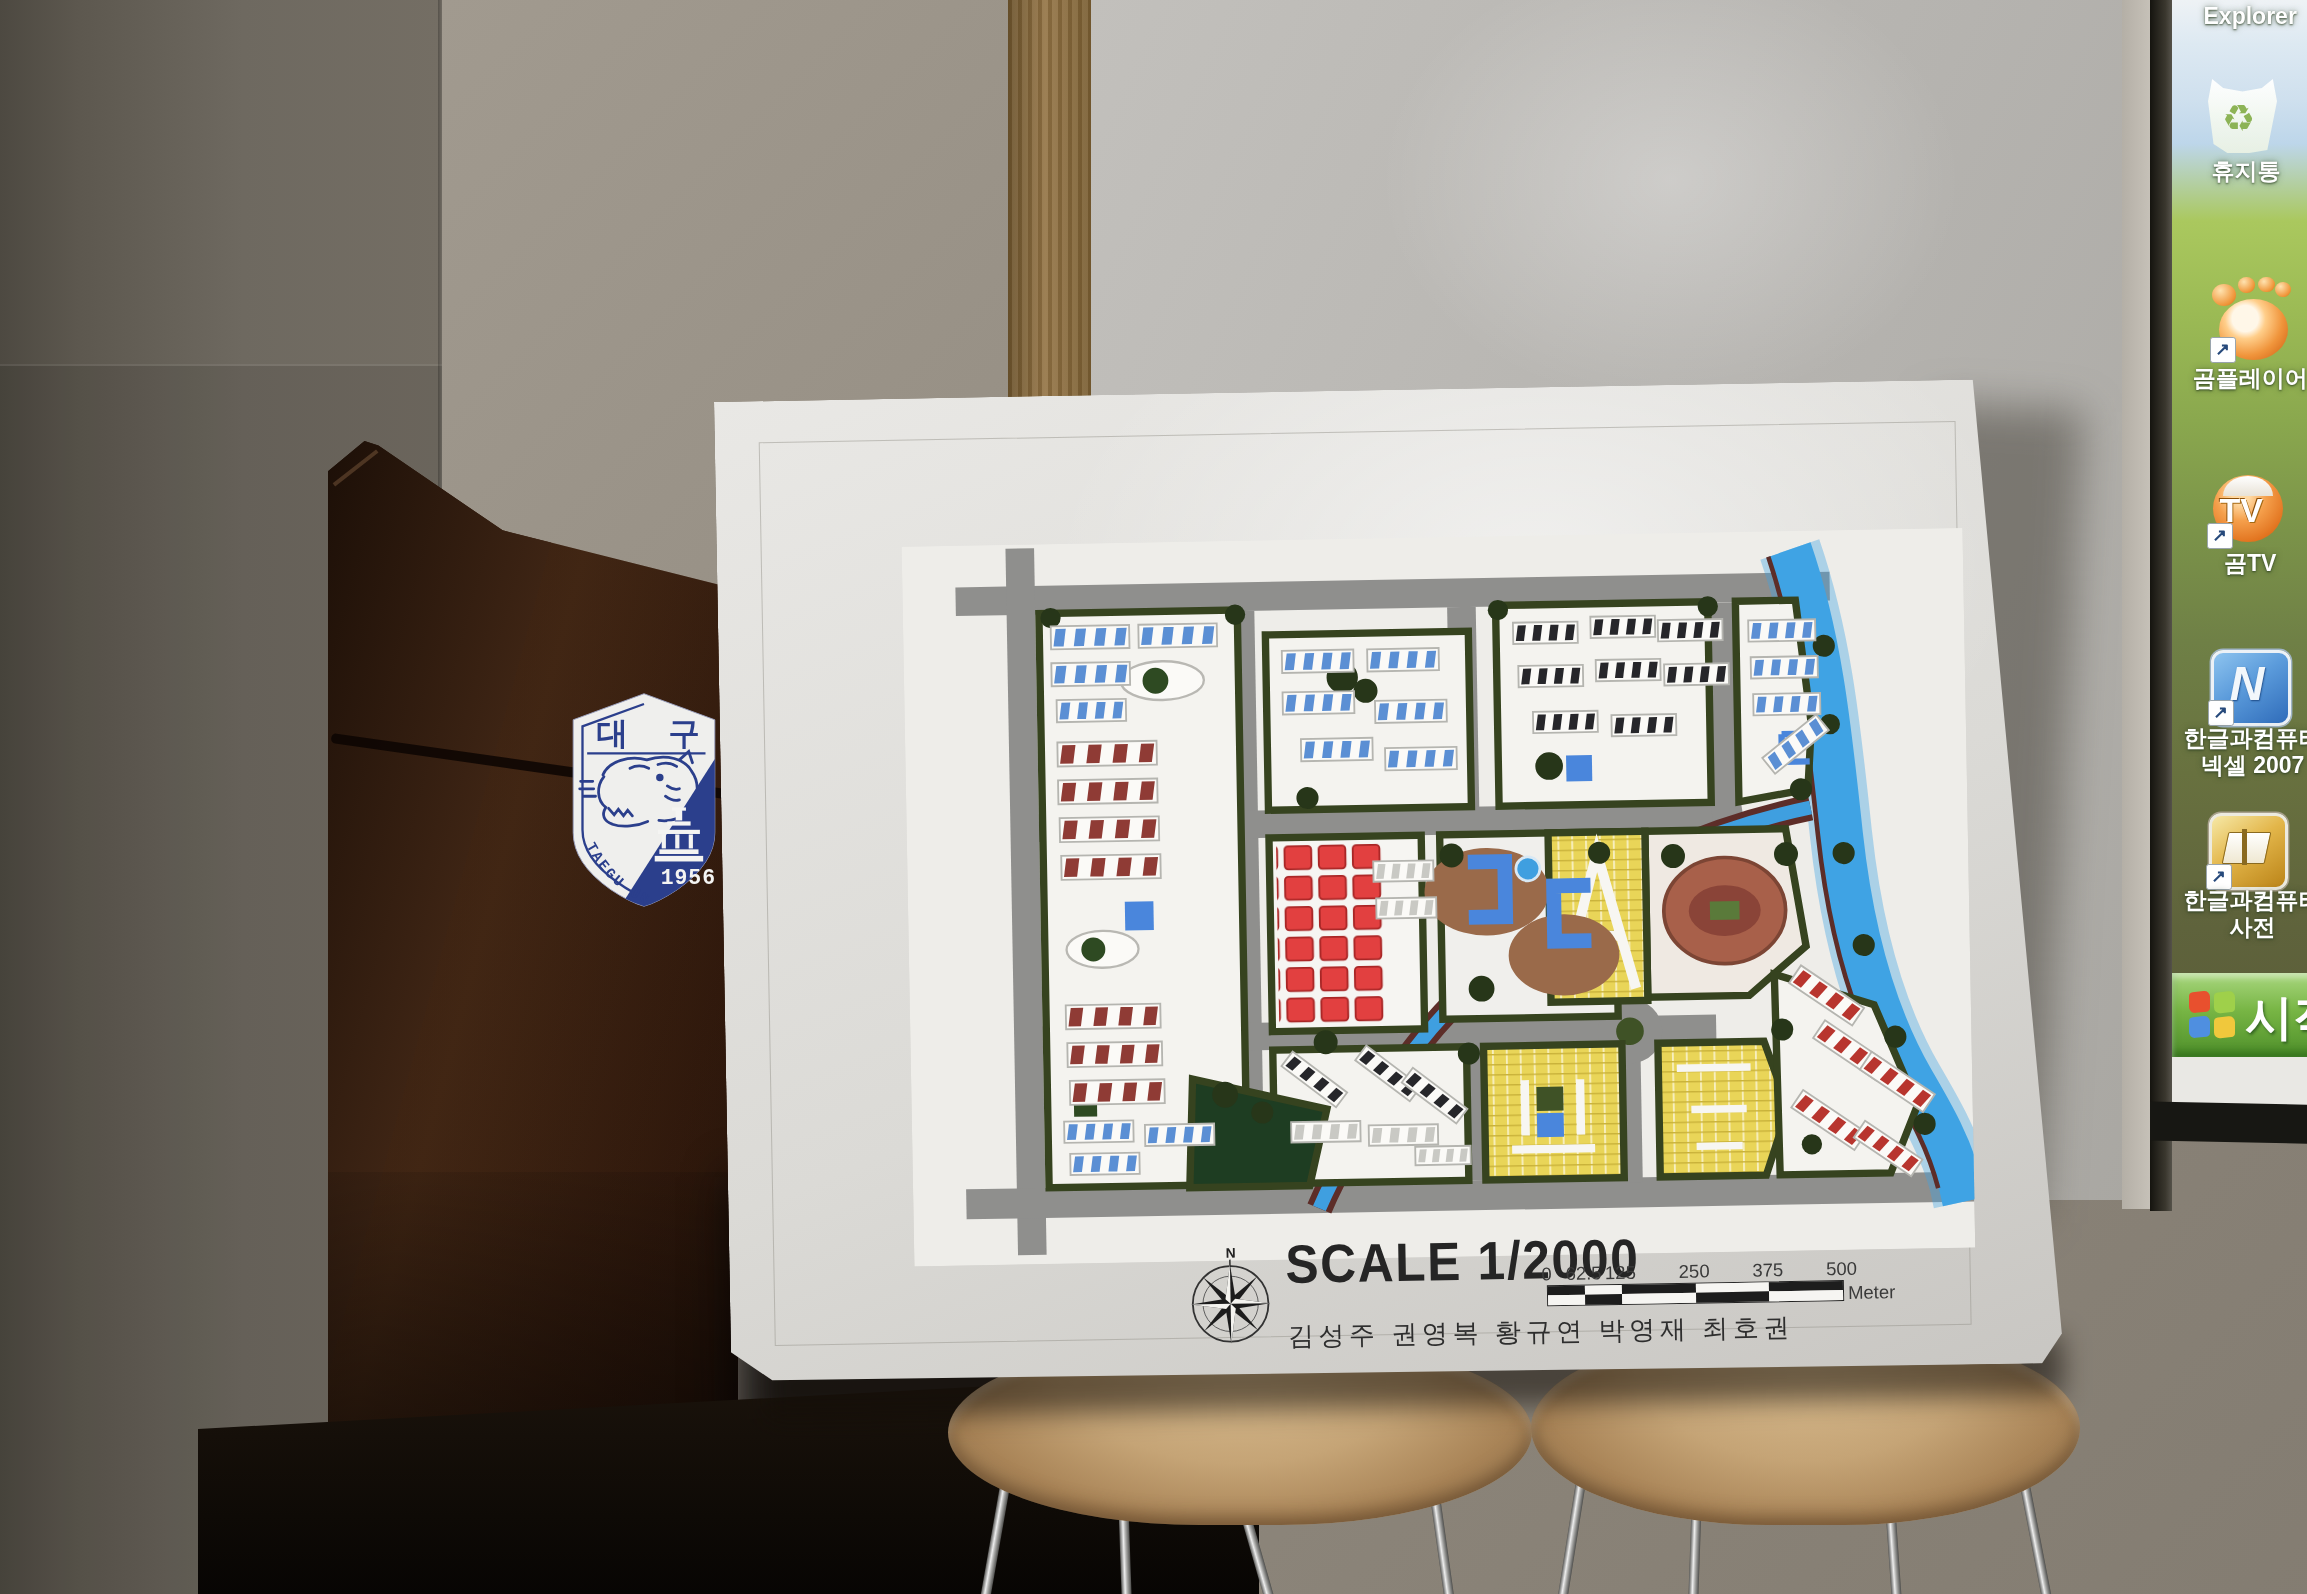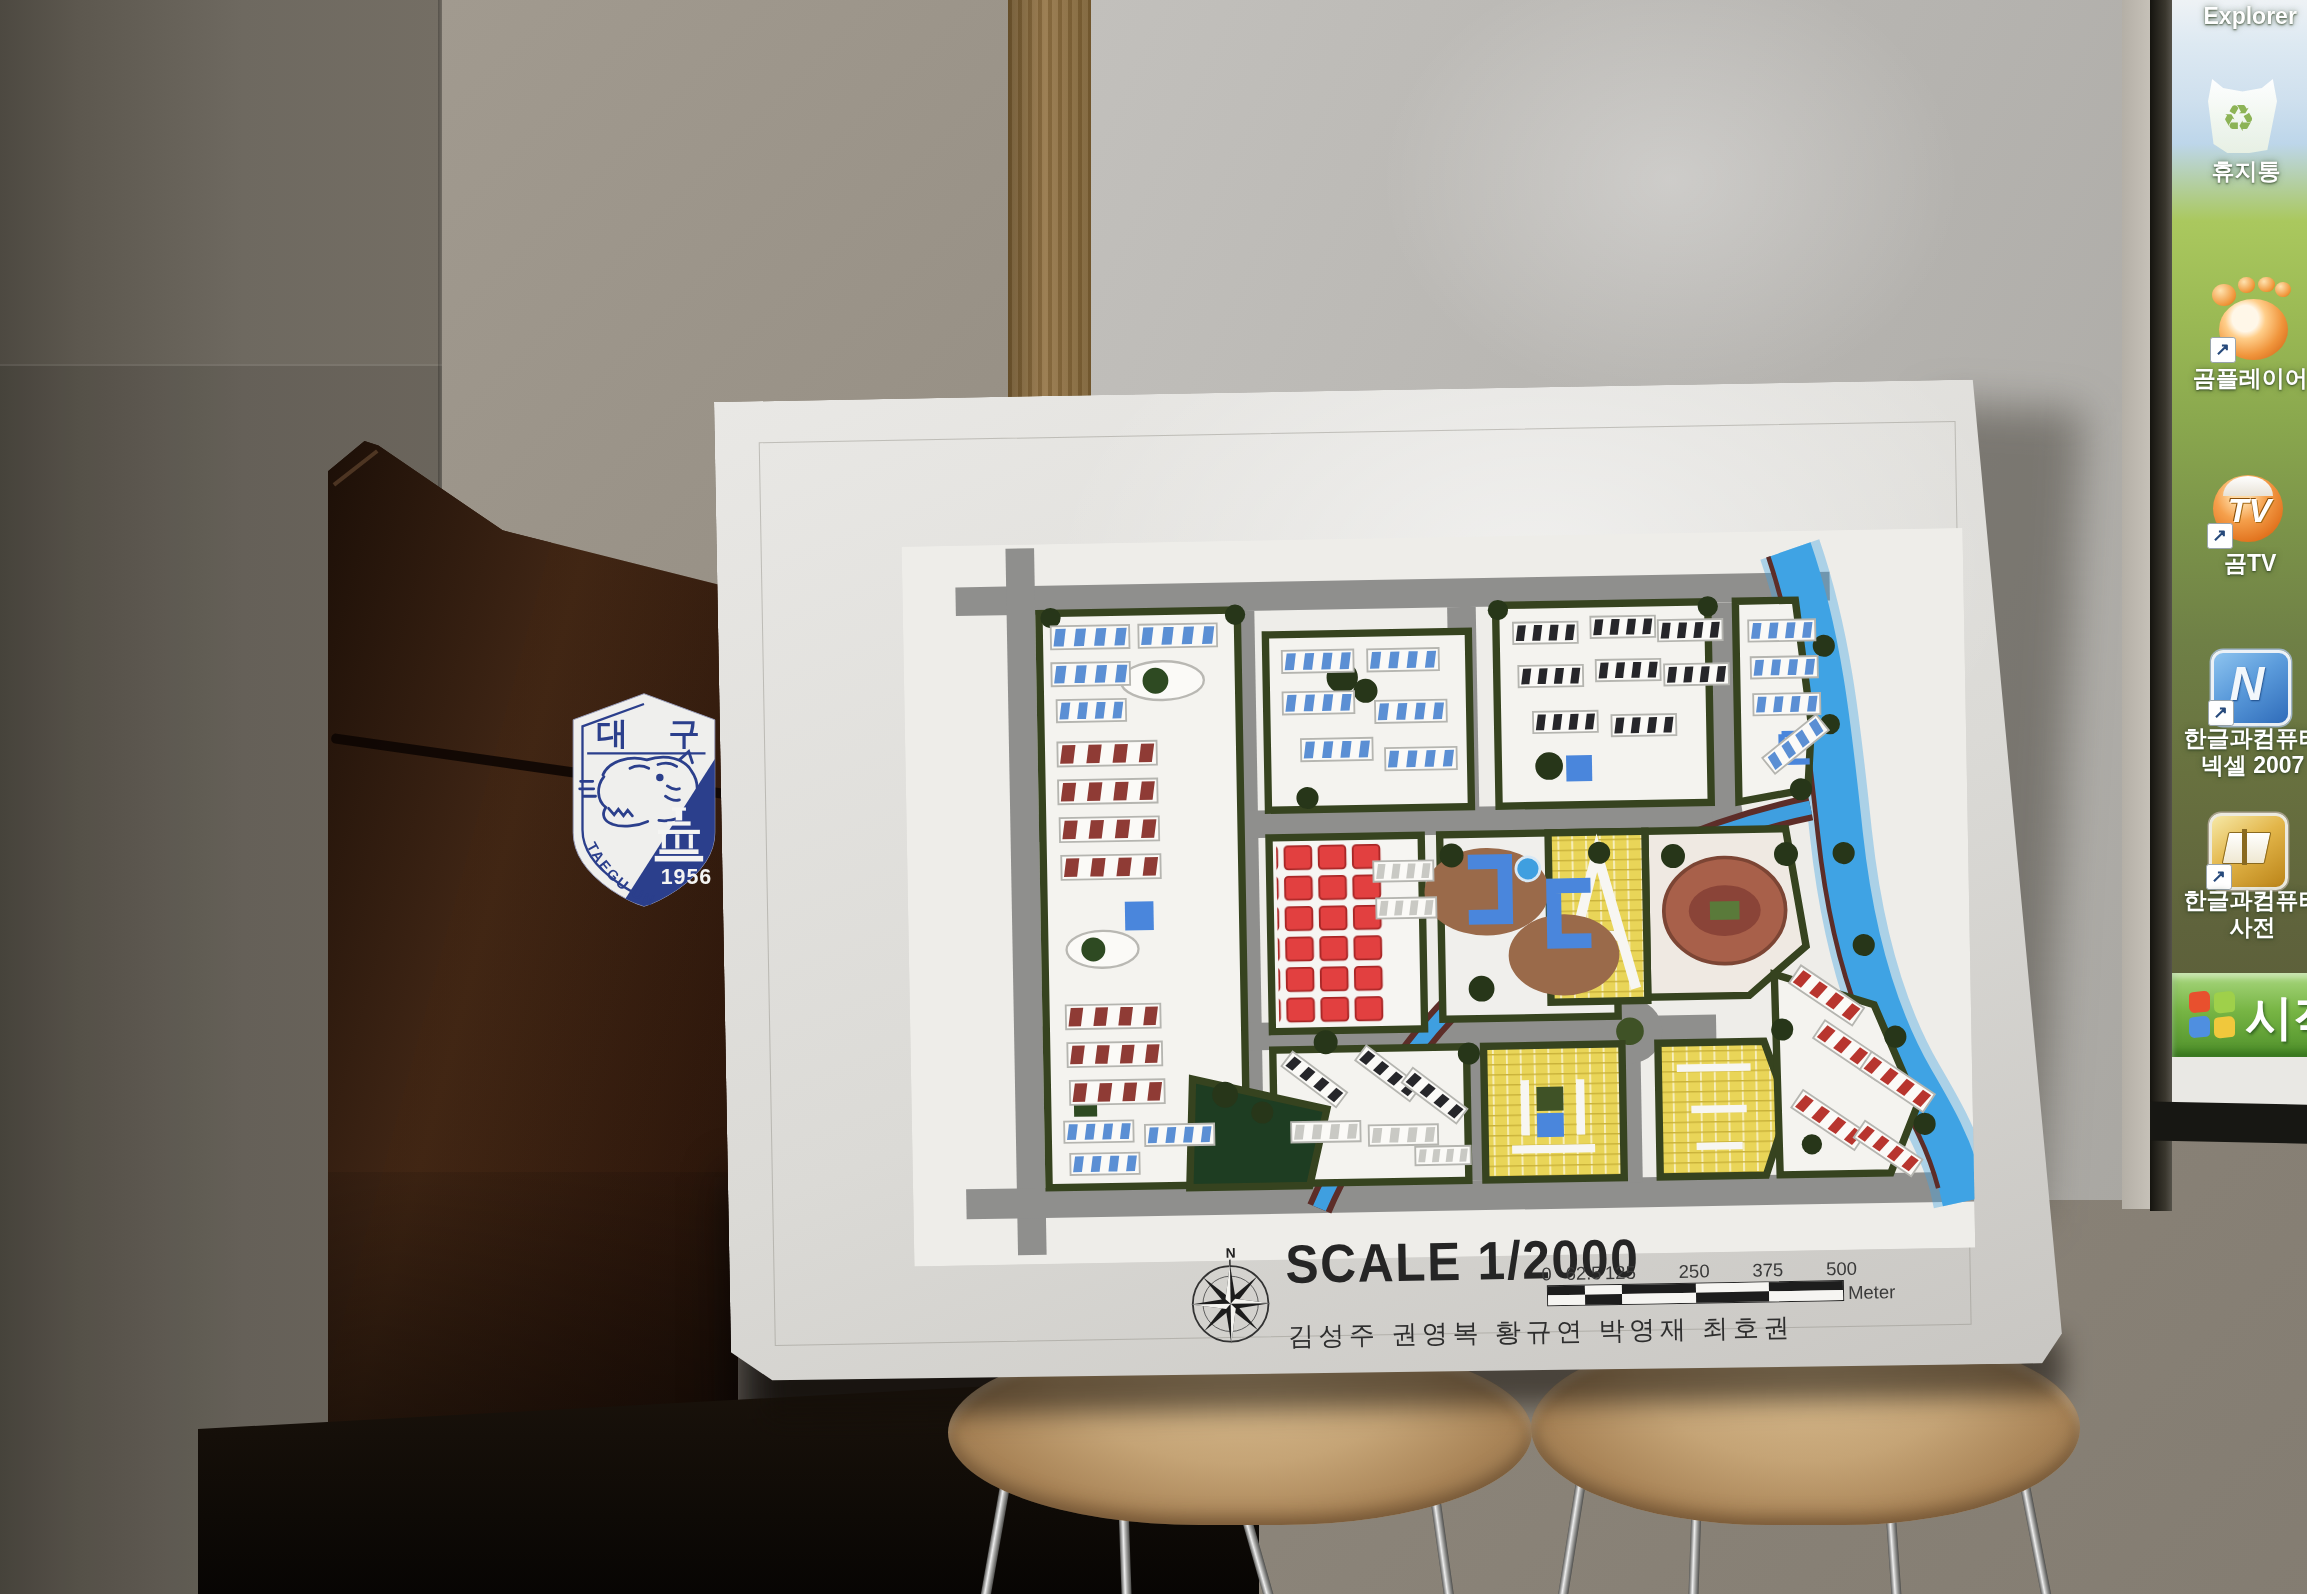--- a/index.html
+++ b/index.html
@@ -64,21 +64,21 @@
   #ic-gom .t2{left:22px;top:-4.6px;width:16.6px;height:15.7px;}
   #ic-gom .t3{left:42px;top:-5.5px;width:16.6px;height:15.7px;}
   #ic-gom .t4{left:59px;top:0px;width:15.7px;height:14.8px;}
 
   #ic-gomtv{left:41px;top:472px;width:74px;height:74px;}
   #ic-gomtv .ball{position:absolute;left:0;top:2.8px;width:70px;height:67px;border-radius:50%;
     background:radial-gradient(circle at 40% 30%,#ffd9a2 0 14%,#f5a04c 40%,#e2741f 75%,#bb5a14);}
   #ic-gomtv .cap{position:absolute;left:10px;top:3.7px;width:50px;height:20px;border-radius:50% 50% 0 0/100% 100% 0 0;
     background:linear-gradient(#ffffff,#e8e2d6);}
   #ic-gomtv .tv{position:absolute;left:6.5px;top:18.5px;width:60px;font-size:34px;font-weight:bold;
-    font-style:italic;color:#fff;text-shadow:0.9px 0.9px 0 #a66a14,-0.9px -0.9px 0 #8a4e08;text-align:center;}
+    color:#fff;text-shadow:0.9px 0.9px 0 #a66a14,-0.9px -0.9px 0 #8a4e08;text-align:left;}
 
   #ic-nexcell{left:39px;top:650px;width:74px;height:70px;border-radius:12px;
     background:linear-gradient(145deg,#8ec4ef 0%,#5b9bdb 45%,#2f6cba 100%);
     border:3.7px solid #ecf1f6;box-shadow:0 0 0 1.4px #9fb4c6;}
   #ic-nexcell .n{position:absolute;left:0;top:2.8px;width:66px;text-align:center;font-size:48px;
     font-weight:bold;font-style:italic;color:#f2f7fb;text-shadow:0.9px 1.4px 1.8px #1d4a86;}
 
   #ic-dict{left:37px;top:813px;width:73px;height:71px;border-radius:12px;
     background:linear-gradient(145deg,#f6e9a8 0%,#e3b64a 45%,#bb8418 100%);
     border:3.7px solid #eceadf;box-shadow:0 0 0 1.4px #a8a08c;}
@@ -108,21 +108,21 @@
     background:linear-gradient(105deg,#1c0f07,#3d2414 35%,#48291636 0),linear-gradient(105deg,#241309,#3f2513 40%,#2a150a 75%,#180c05);
     clip-path:polygon(0 3.2%,8.9% .6%,12.3% 1%,42.6% 8.3%,100% 13.4%,100% 100%,0 100%);}
   #podium .edgehl{position:absolute;left:0;top:32px;width:55px;height:3.7px;background:rgba(210,160,110,.25);transform:rotate(-38deg);}
   #podium .groove{position:absolute;left:3.7px;top:299px;width:415px;height:10px;background:#0c0502;
     opacity:.85;transform:rotate(8.1deg);transform-origin:left top;border-radius:4.6px;}
   #podium .shade{position:absolute;left:0;top:738px;width:100%;height:423px;
     background:linear-gradient(rgba(0,0,0,.1),rgba(0,0,0,.75));}
   #podium-shadow{left:729px;top:1177px;width:351px;height:418px;background:rgba(5,3,2,.8);filter:blur(23px);}
 
   
-  #emblem{left:560px;top:690px;width:168px;height:219px;}
+  #emblem{left:560px;top:690px;width:168px;height:219px;font-family:Liberation Mono, monospace;}
 
   
   #floor-dark{left:198px;top:1357px;width:1061px;height:240px;
     background:linear-gradient(#1c140c,#070503);
     clip-path:polygon(0 30%,100% 6%,100% 100%,0 100%);}
 
   
   .leg{position:absolute;width:10px;height:194px;border-radius:5px;
     background:linear-gradient(90deg,#5a5a58,#ededed 38%,#a8a8a6 62%,#4e4e4c);}
   .seat{position:absolute;border-radius:50%/58%;

